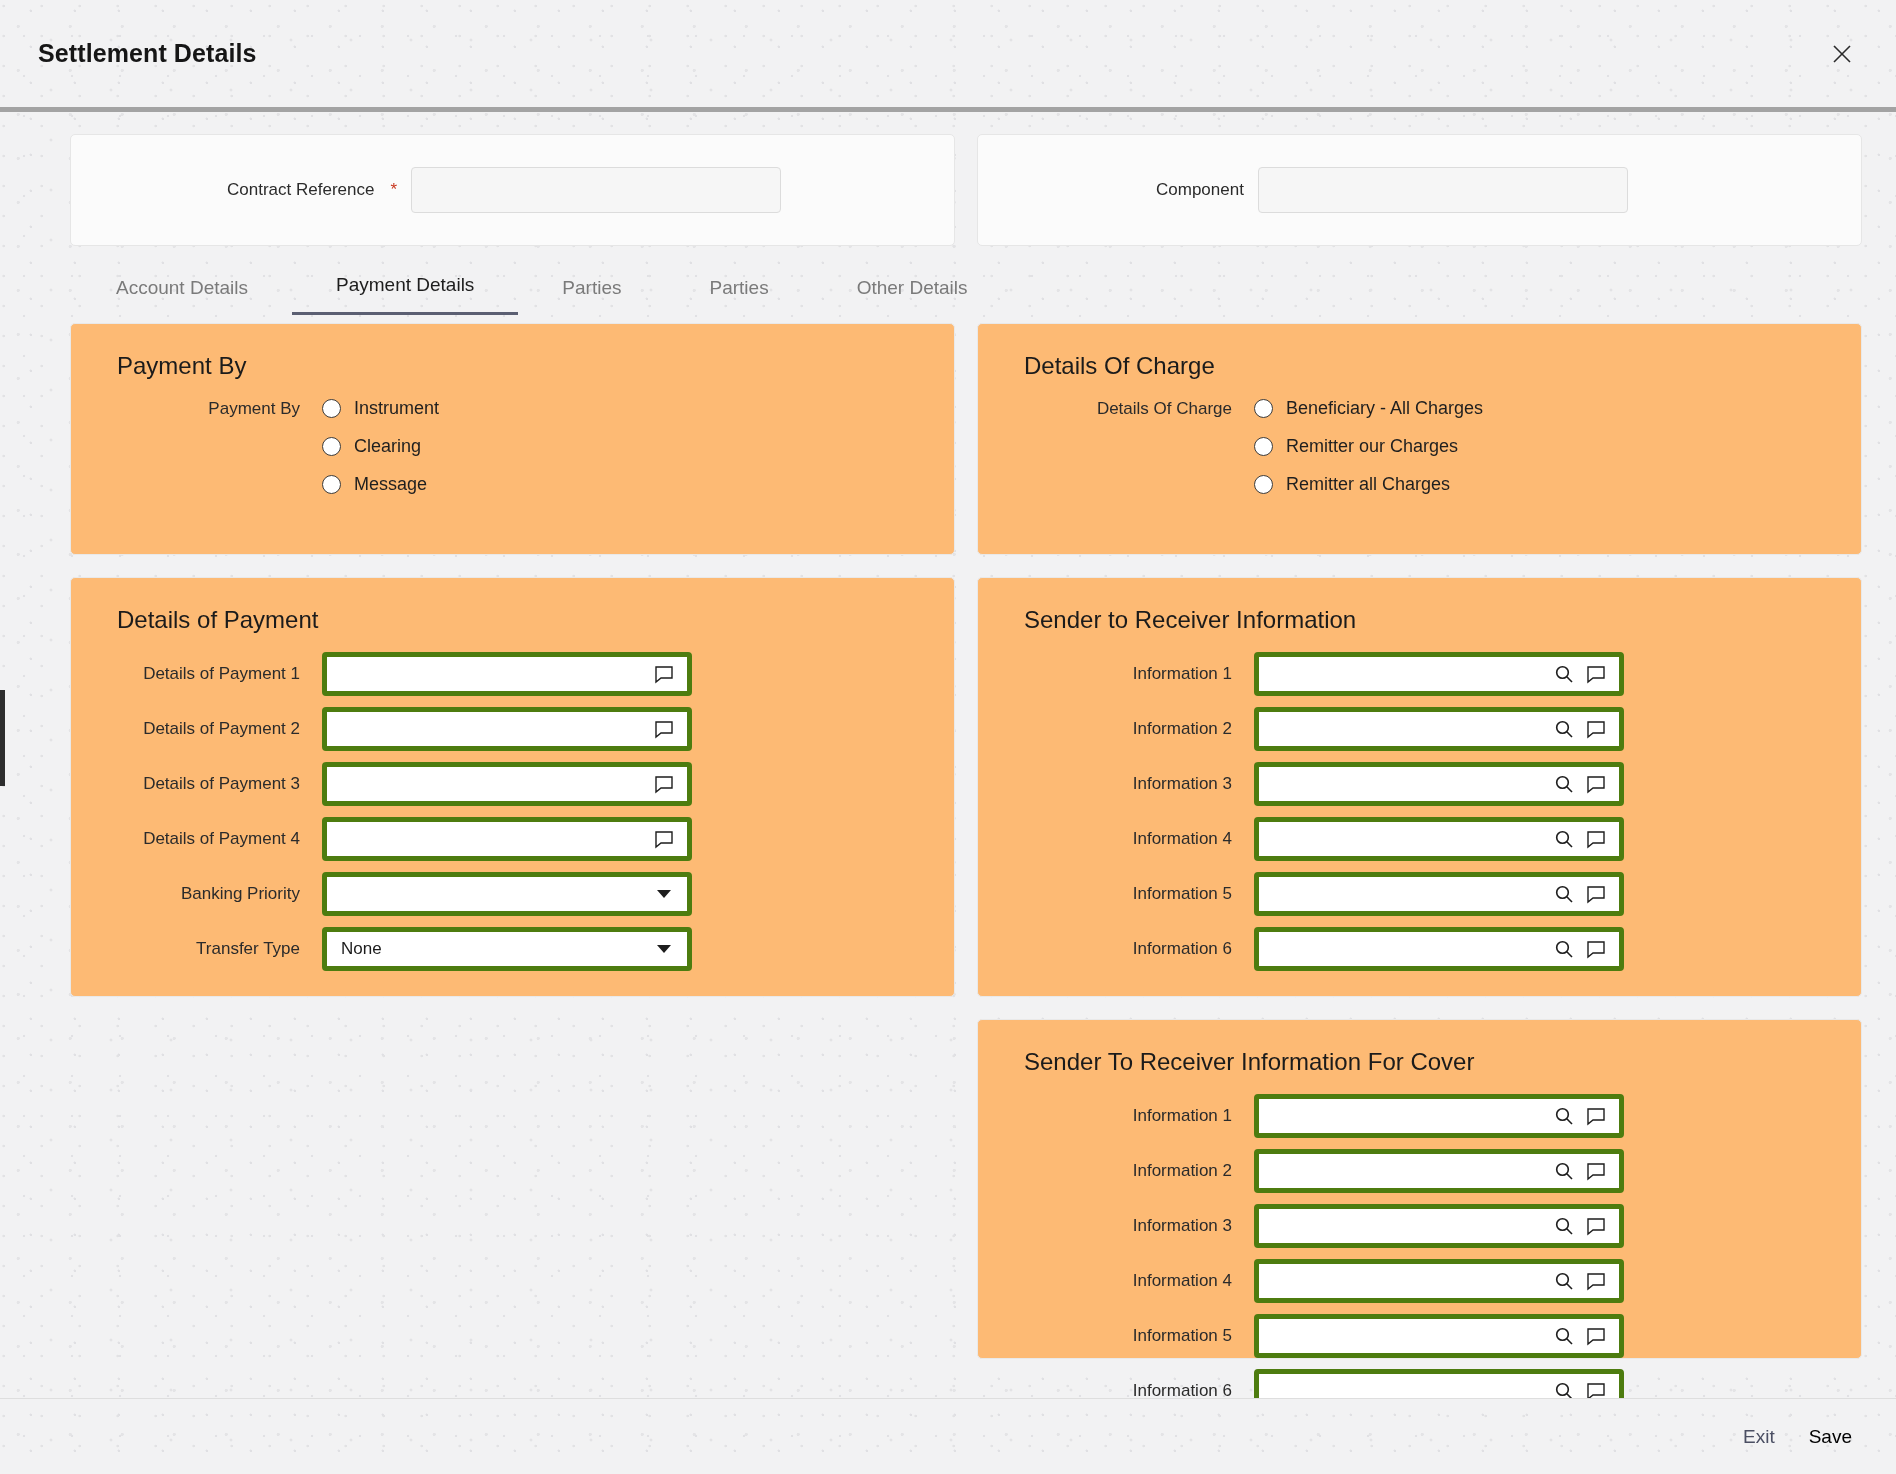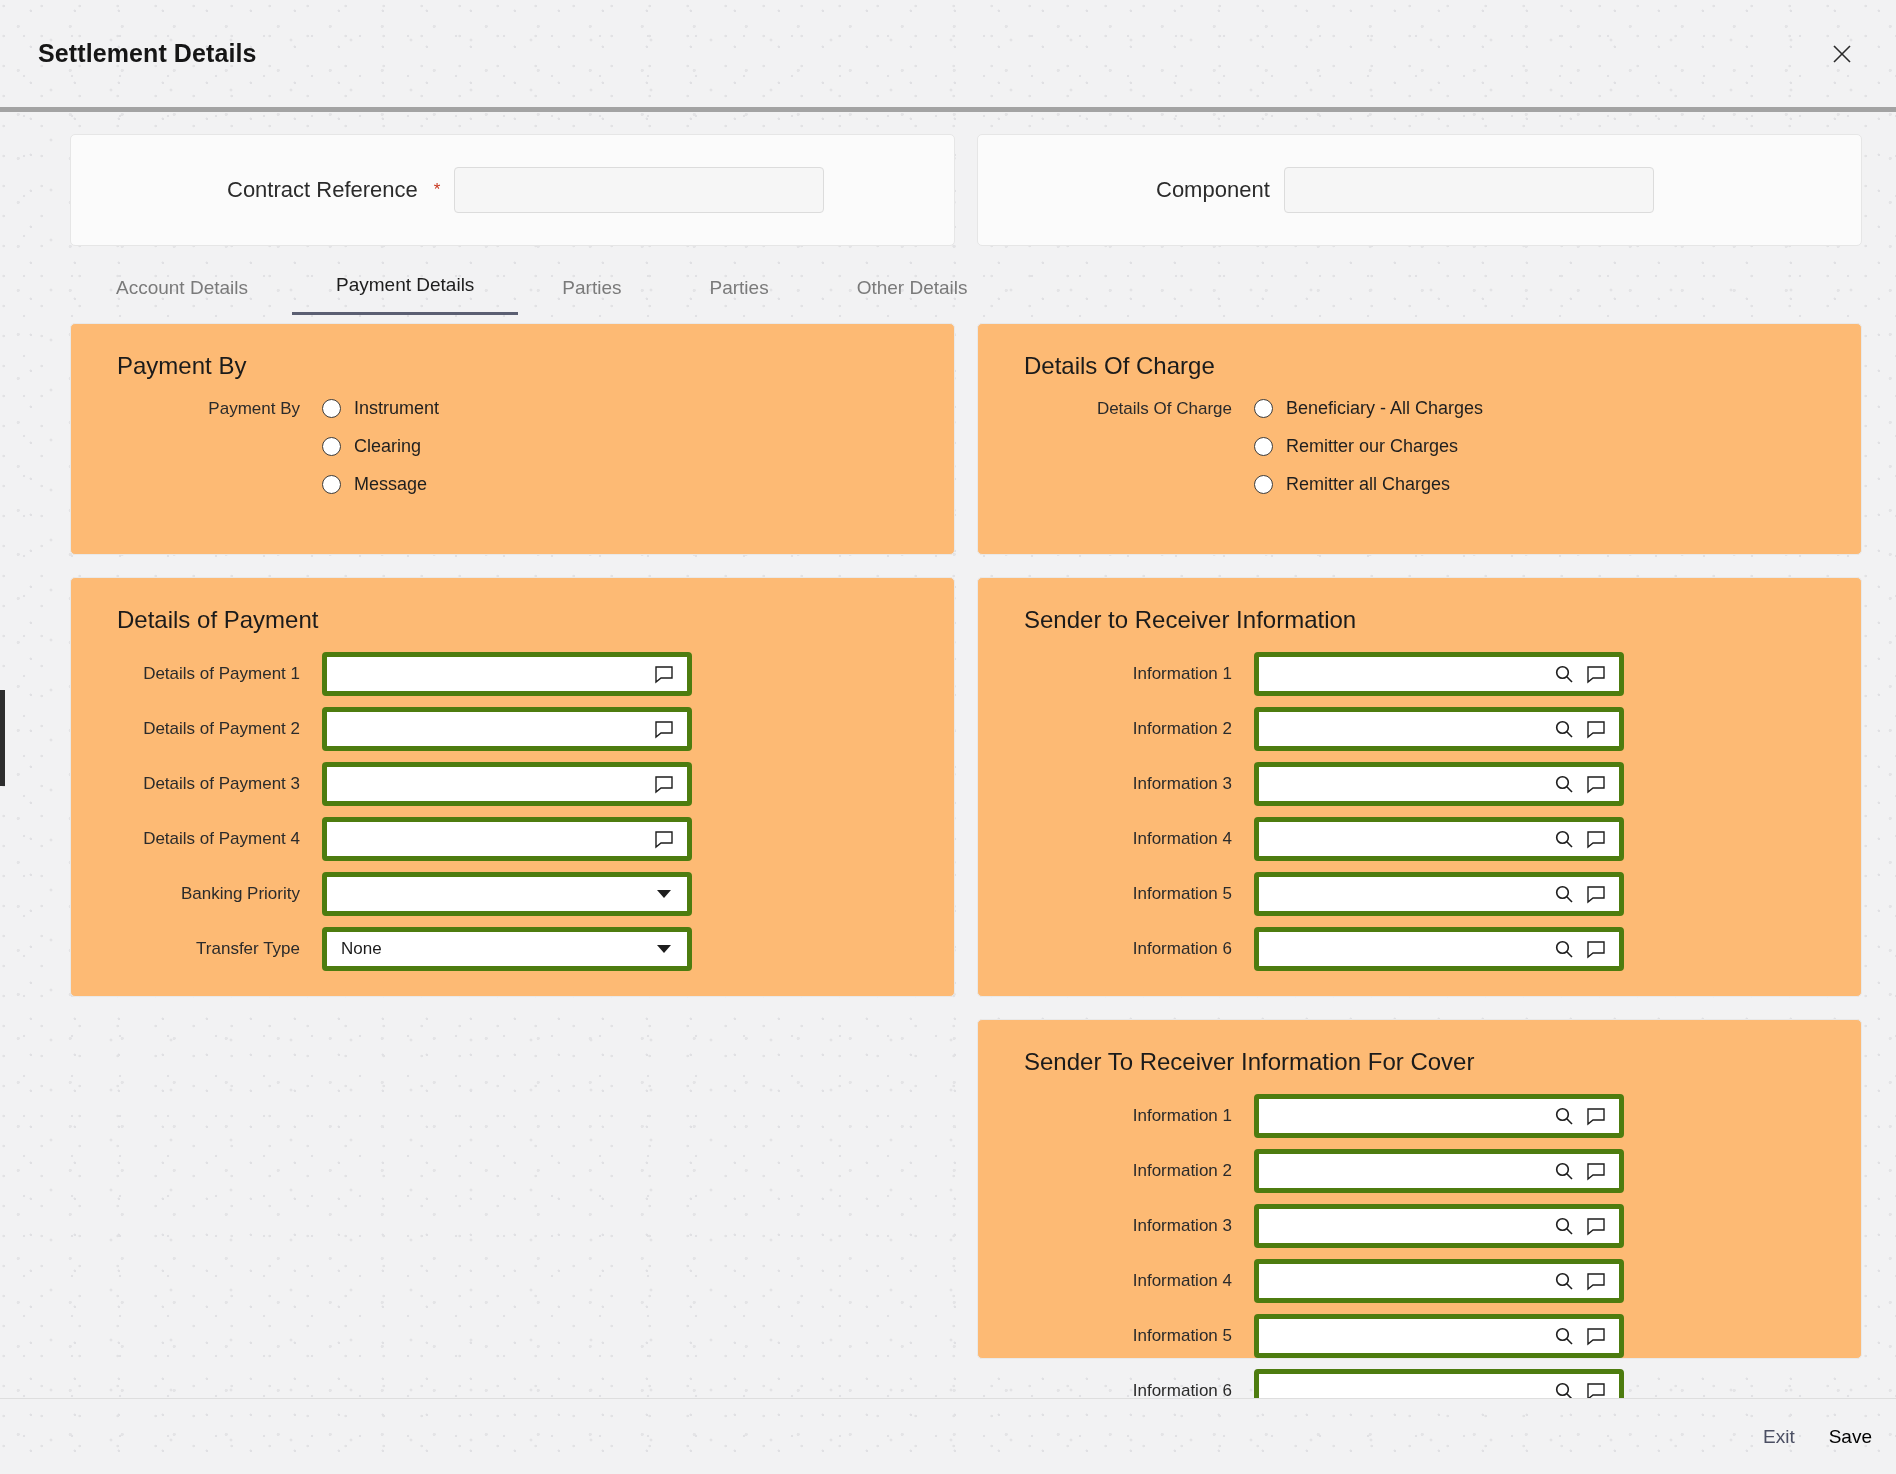--- a/index.html
+++ b/index.html
@@ -85,21 +85,21 @@
     display: flex;
     align-items: center;
     padding: 0 26px;
   }
   .field-row {
     display: flex;
     align-items: center;
     gap: 14px;
   }
   .flabel {
-    font-size: 22px;
+    font-size: 17px;
     color: #2b2b2b;
     text-align: center;
     white-space: nowrap;
   }
   .req-star { color: #c8371f; font-size: 17px; margin-left: 2px; }
 
   .input {
     height: 46px;
     border: 1px solid #dcdcdc;
     border-radius: 4px;
@@ -215,21 +215,21 @@
 
   
   .footer {
     flex: 0 0 auto;
     height: 76px;
     border-top: 1px solid #dedede;
     display: flex;
     align-items: center;
     justify-content: flex-end;
     gap: 34px;
-    padding-right: 24px;
+    padding-right: 44px;
   }
   .foot-btn {
     font-size: 19px;
     cursor: pointer;
   }
   .foot-btn.exit { color: #4b4f63; }
   .foot-btn.save { color: #000000; }
 
   
   .edge-art {

